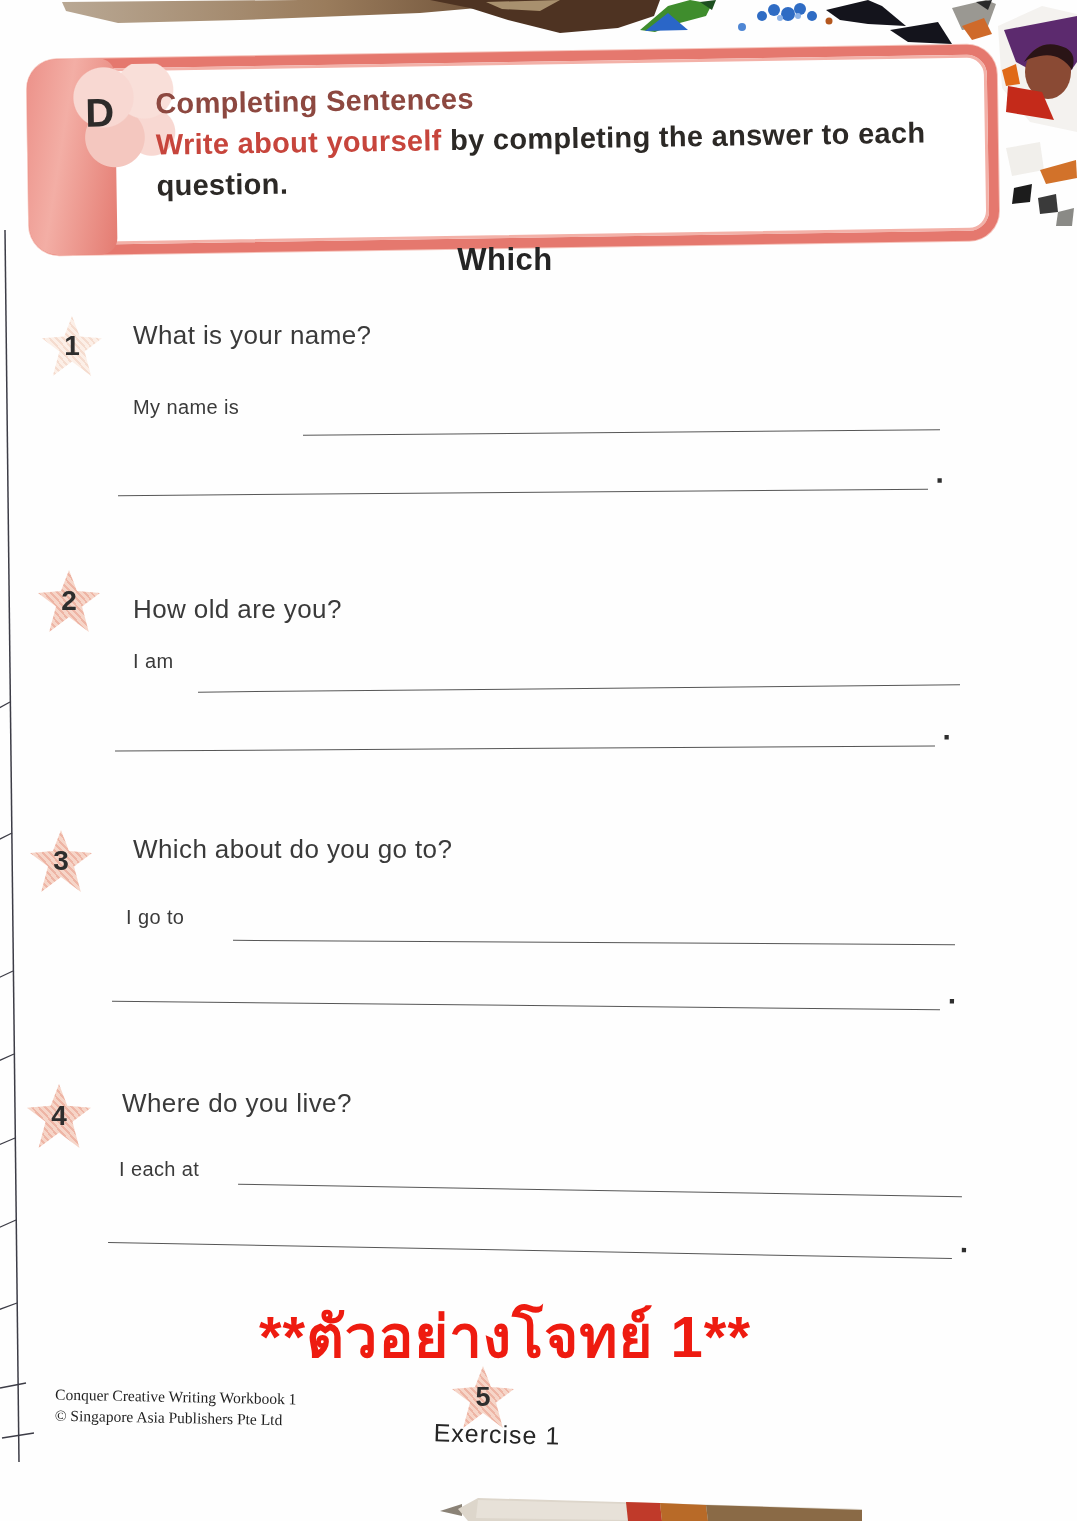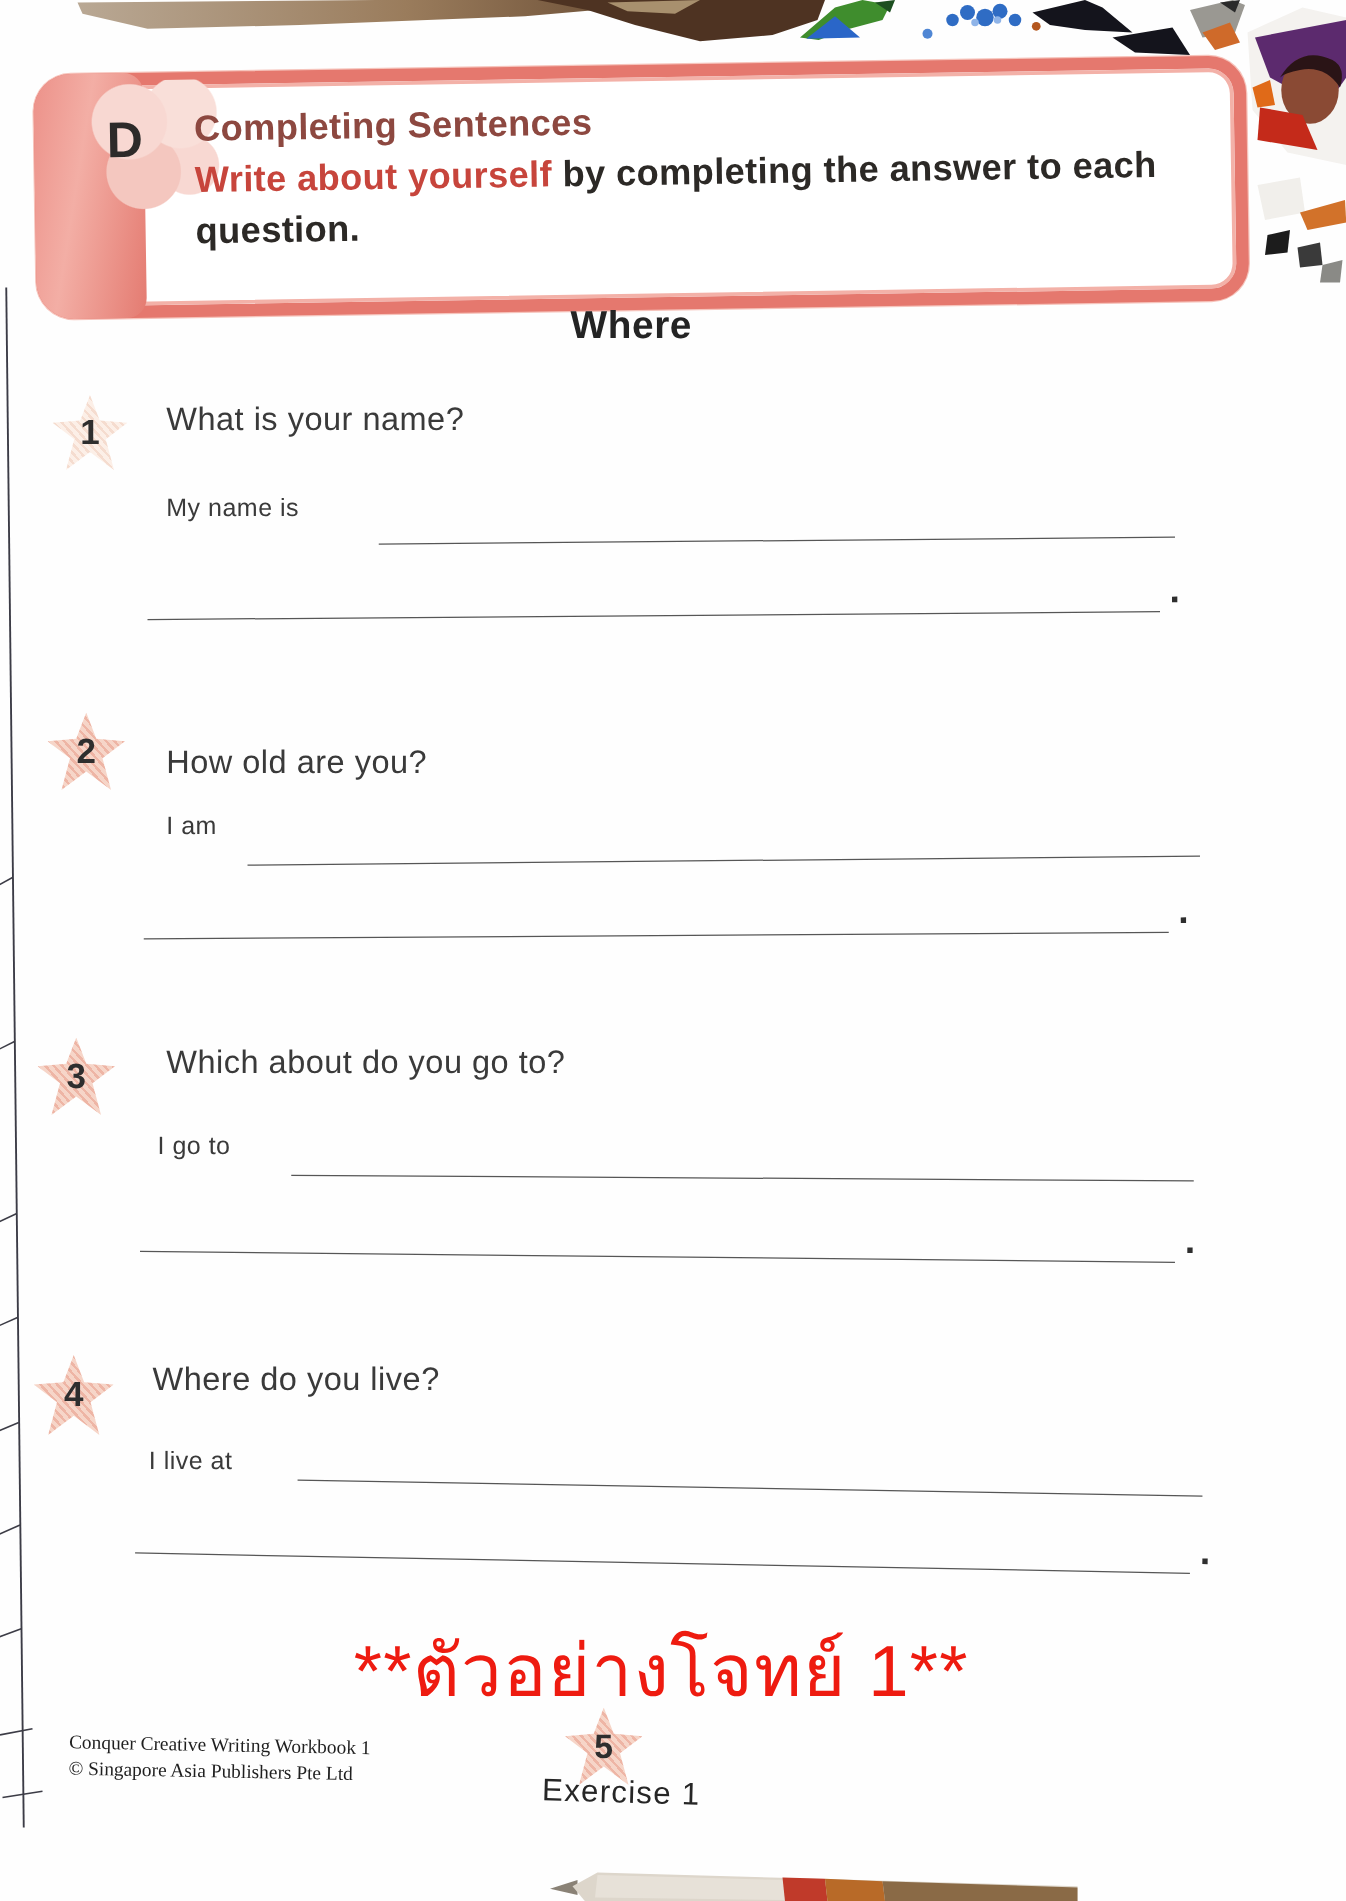--- a/index.html
+++ b/index.html
@@ -71,21 +71,21 @@
   .ans-line{
     border-top:1.6px solid #565656;height:0;z-index:2;
   }
   .dot{
     position:absolute;right:-16px;top:-34px;font-size:30px;color:#2e2e2e;font-weight:bold;
   }
 
   
   .thai-note{
     left:0;top:1290px;width:1010px;text-align:center;
-    font-size:58px;font-weight:normal;color:#ee1b10;letter-spacing:1px;z-index:2;padding-left:24px;
+    font-size:58px;font-weight:bold;color:#ee1b10;letter-spacing:1px;z-index:2;
   }
 
   
   .footer-left{
     left:55px;top:1386px;
     font-family:"Liberation Serif",serif;
     font-size:15.5px;line-height:21px;color:#1f1f1f;
     transform:rotate(1.1deg);z-index:2;
   }
   .footer-star{left:452px;top:1366px;width:62px;height:62px;}
@@ -180,21 +180,21 @@
 <div class="abs header-box">
   <div class="header-band"></div>
   <div class="header-flower"></div>
   <div class="section-letter">D</div>
   <div class="header-text">
     <span class="header-title">Completing Sentences</span>
     <span class="hl-red">Write about yourself</span><span class="hl-black"> by completing the answer to each question.</span>
   </div>
 </div>
 
-<div class="abs ws-title">Where</div>
+<div class="abs ws-title">Which</div>
 
 <div class="abs star light" style="left:42px;top:316px;width:60px;height:60px;">
   <span class="num">1</span>
 </div>
 <div class="abs q-prompt" style="left:133px;top:320px;">What is your name?</div>
 <div class="abs q-stem" style="left:133px;top:396px;">My name is</div>
 <div class="abs ans-line" style="left:303px;top:432px;width:637px;transform:rotate(-0.5deg);"></div>
 <div class="abs ans-line" style="left:118px;top:492px;width:810px;transform:rotate(-0.45deg);">
   <span class="dot">.</span>
 </div>
@@ -216,21 +216,21 @@
 <div class="abs q-stem" style="left:126px;top:906px;">I go to</div>
 <div class="abs ans-line" style="left:233px;top:942px;width:722px;transform:rotate(0.35deg);"></div>
 <div class="abs ans-line" style="left:112px;top:1005px;width:828px;transform:rotate(0.6deg);">
   <span class="dot">.</span>
 </div>
 
 <div class="abs star" style="left:27px;top:1084px;width:64px;height:64px;">
   <span class="num">4</span>
 </div>
 <div class="abs q-prompt" style="left:122px;top:1088px;">Where do you live?</div>
-<div class="abs q-stem" style="left:119px;top:1158px;">I live at</div>
+<div class="abs q-stem" style="left:119px;top:1158px;">I each at</div>
 <div class="abs ans-line" style="left:238px;top:1190px;width:724px;transform:rotate(1.0deg);"></div>
 <div class="abs ans-line" style="left:108px;top:1250px;width:844px;transform:rotate(1.1deg);">
   <span class="dot">.</span>
 </div>
 
 <div class="abs thai-note">**ตัวอย่างโจทย์ 1**</div>
 
 <div class="abs footer-left">
   <div>Conquer Creative Writing Workbook 1</div>
   <div>© Singapore Asia Publishers Pte Ltd</div>

